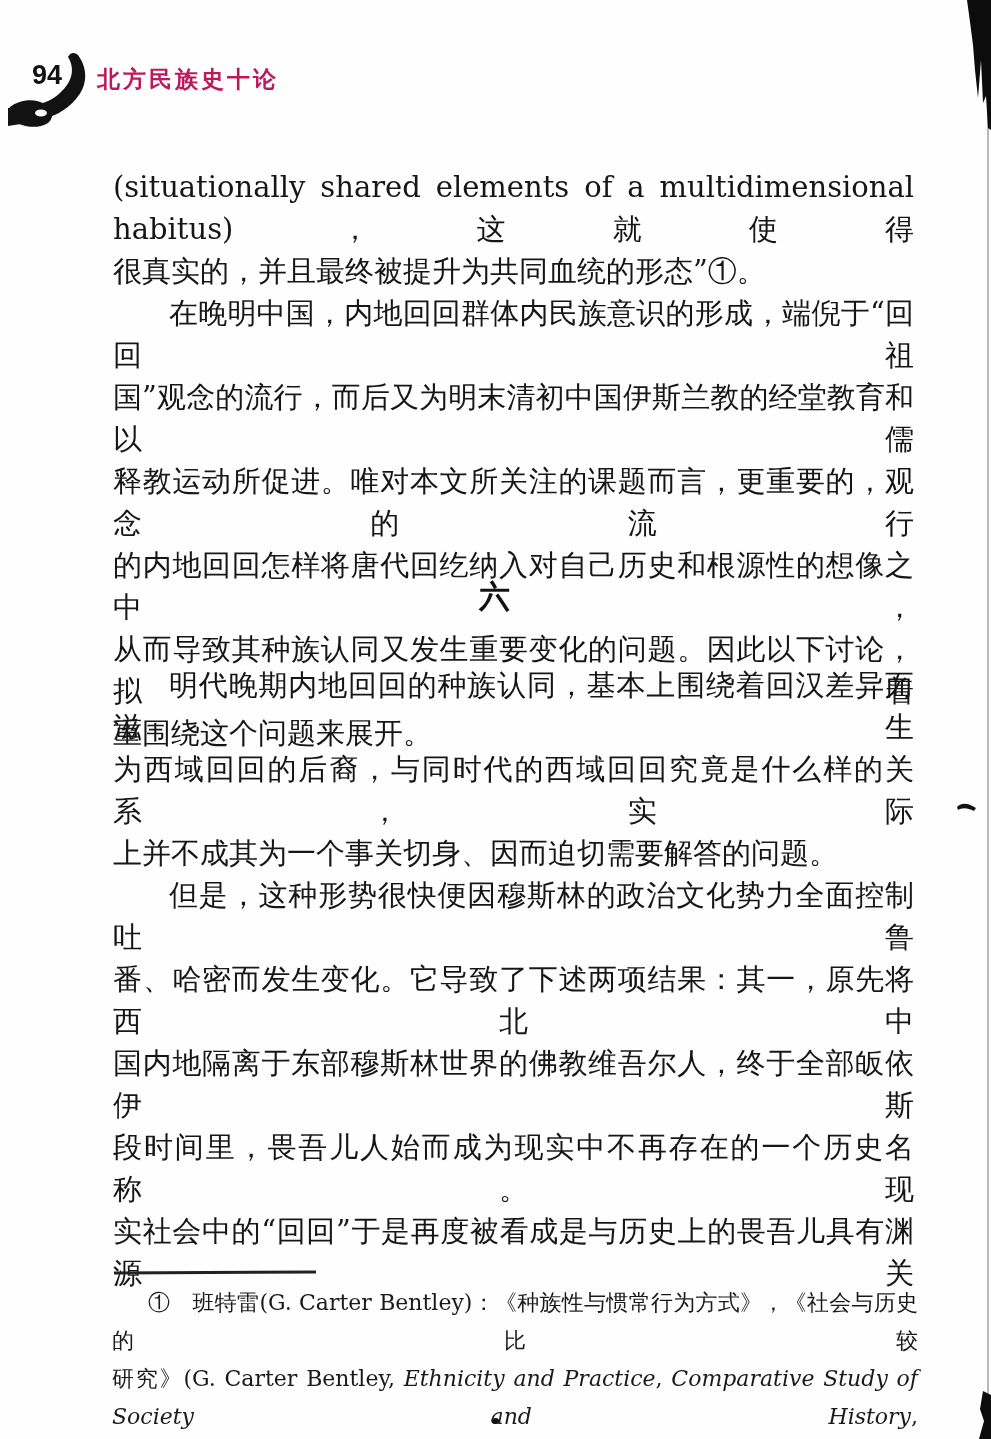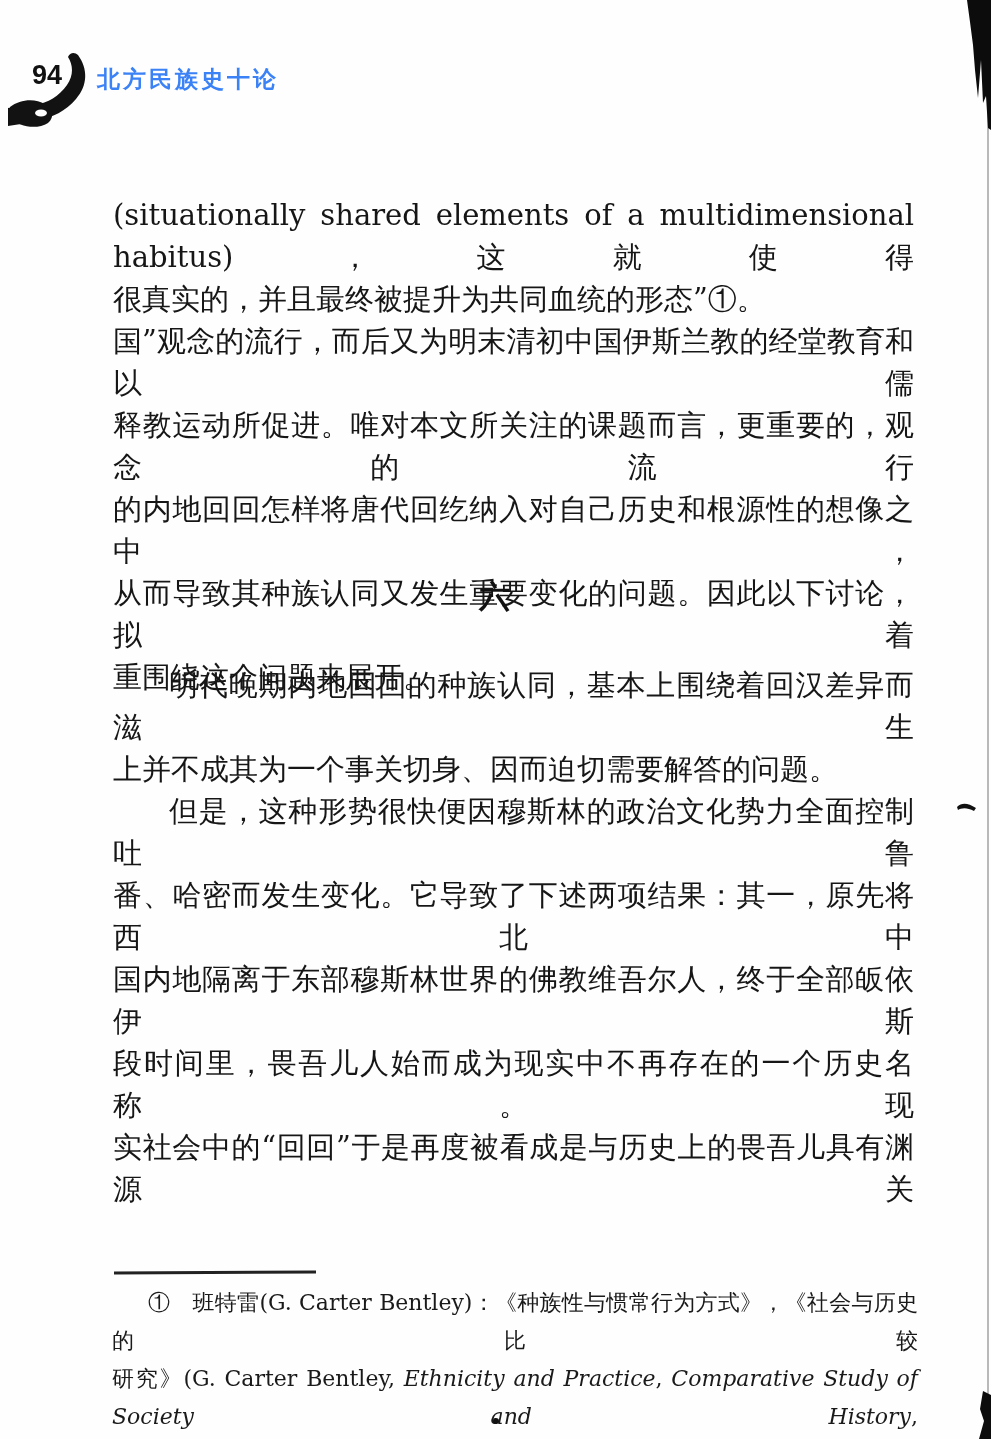--- a/index.html
+++ b/index.html
@@ -12,30 +12,30 @@
 
   
   .running-head{position:absolute;left:0;top:0;width:991px;height:150px;padding-left:32px;}
   .pagenum{
     position:absolute;left:32px;top:60px;
     font-family:"Liberation Sans",sans-serif;font-weight:700;font-size:27px;color:#111;
   }
   .book-title{
     position:absolute;left:97px;top:64px;
     font-family:"Liberation Sans",sans-serif;font-weight:700;font-size:23px;
-    letter-spacing:3px;color:#3b82f6;
+    letter-spacing:3px;color:#be185d;
   }
   .swoosh{position:absolute;left:8px;top:45px;}
 
   
   .textblock{
     position:absolute;left:113px;width:801px;
     font-size:29px;line-height:42px;font-weight:500;color:#161616;
   }
-  .block-upper{top:166px;margin-top:28px;}
+  .block-upper{top:166px;}
   .block-lower{top:664px;}
   .tline{white-space:nowrap;}
   .tline.fill{white-space:normal;text-align:justify;text-align-last:justify;}
   .tline.indent{text-indent:56px;}
 
   .section-heading{
     position:absolute;left:0;top:576px;width:991px;text-align:center;
     font-size:31px;font-weight:700;letter-spacing:2px;color:#111;
   }
 
@@ -70,31 +70,33 @@
       <path d="M2,62 C12,54 27,53 37,59 C45,63 47,72 40,78 C29,85 11,82 2,73 Z" fill="#121212"></path>
       <path d="M0,63 L11,61 L13,79 L0,81 Z" fill="#121212"></path>
       <ellipse cx="33" cy="68" rx="6" ry="3.5" fill="#fefefe"></ellipse>
     </svg>
     <span class="book-title">北方民族史十论</span>
   </div>
 
   <div class="textblock block-upper">
       <div class="tline fill">(situationally shared elements of a multidimensional habitus)，这就使得</div>
       <div class="tline">很真实的，并且最终被提升为共同血统的形态”①。</div>
+      <div class="tline fill indent">在晚明中国，内地回回群体内民族意识的形成，端倪于“回回祖</div>
       <div class="tline fill">国”观念的流行，而后又为明末清初中国伊斯兰教的经堂教育和以儒</div>
       <div class="tline fill">释教运动所促进。唯对本文所关注的课题而言，更重要的，观念的流行</div>
       <div class="tline fill">的内地回回怎样将唐代回纥纳入对自己历史和根源性的想像之中，</div>
       <div class="tline fill">从而导致其种族认同又发生重要变化的问题。因此以下讨论，拟着</div>
       <div class="tline">重围绕这个问题来展开。</div>
     </div>
 
   <div class="section-heading">六</div>
 
   <div class="textblock block-lower">
       <div class="tline fill indent">明代晚期内地回回的种族认同，基本上围绕着回汉差异而滋生</div>
+      <div class="tline fill">为西域回回的后裔，与同时代的西域回回究竟是什么样的关系，实际</div>
       <div class="tline">上并不成其为一个事关切身、因而迫切需要解答的问题。</div>
       <div class="tline fill indent">但是，这种形势很快便因穆斯林的政治文化势力全面控制吐鲁</div>
       <div class="tline fill">番、哈密而发生变化。它导致了下述两项结果：其一，原先将西北中</div>
       <div class="tline fill">国内地隔离于东部穆斯林世界的佛教维吾尔人，终于全部皈依伊斯</div>
       <div class="tline fill">段时间里，畏吾儿人始而成为现实中不再存在的一个历史名称。现</div>
       <div class="tline fill">实社会中的“回回”于是再度被看成是与历史上的畏吾儿具有渊源关</div>
     </div>
 
   <div class="fn-divider"></div>
   <div class="footnote">

